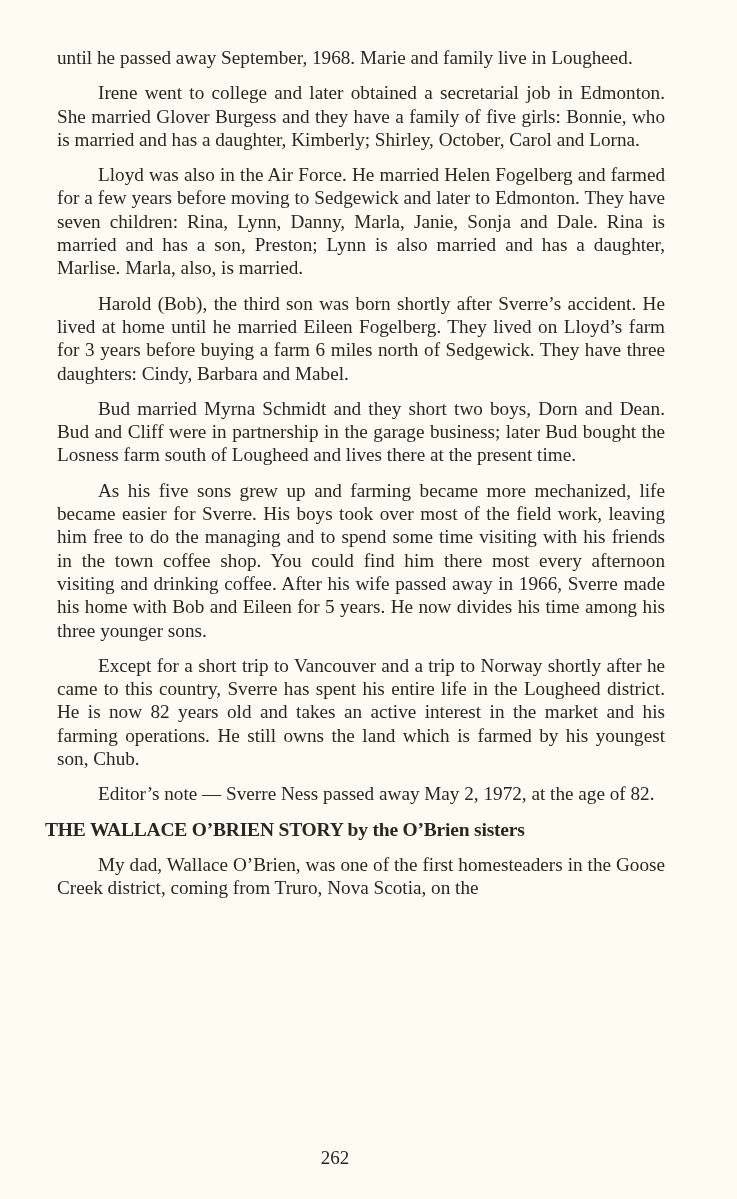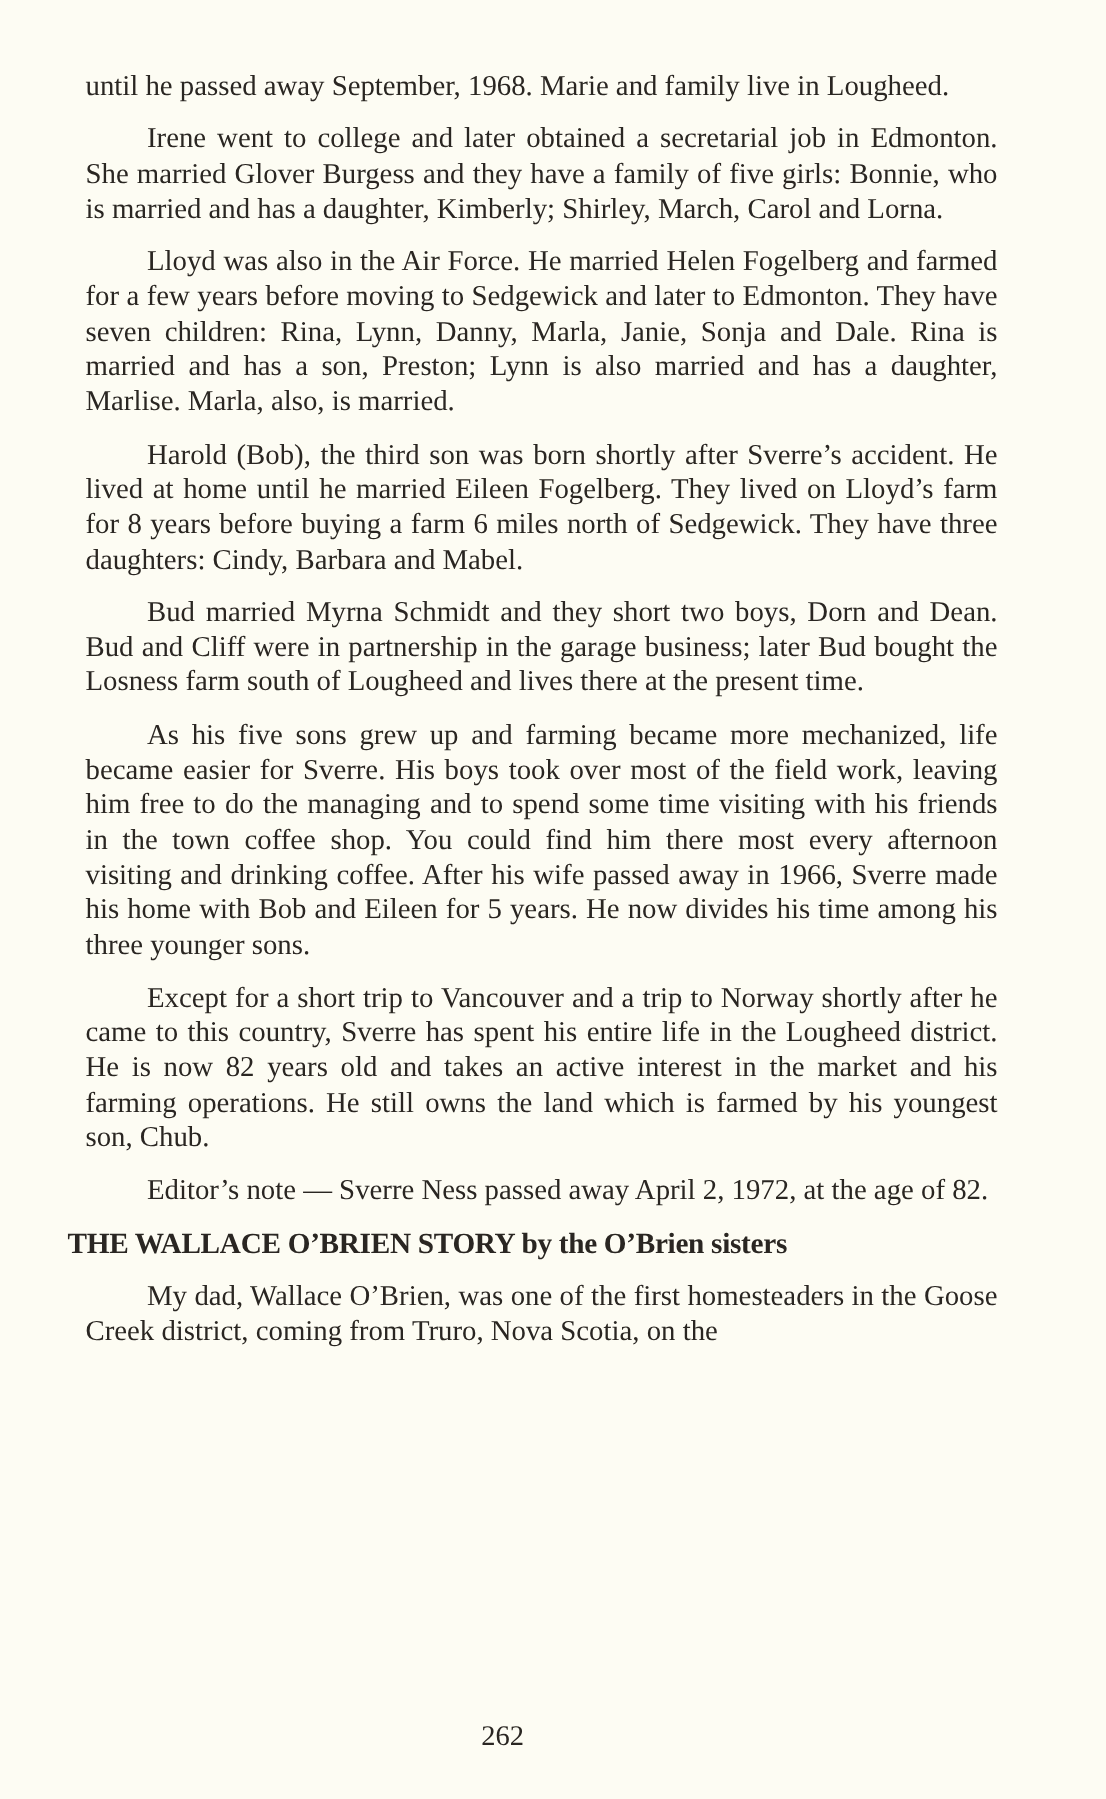--- a/index.html
+++ b/index.html
@@ -50,26 +50,26 @@
     font-family: "Liberation Serif", "DejaVu Serif", serif;
     font-size: 19px;
     color: #2a2622;
   }
 </style>
 </head>
 <body>
 
 <div class="page">
   <p class="para cont">until he passed away September, 1968. Marie and family live in Lougheed.</p>
-  <p class="para">Irene went to college and later obtained a secretarial job in Edmonton. She married Glover Burgess and they have a family of five girls: Bonnie, who is married and has a daughter, Kimberly; Shirley, March, Carol and Lorna.</p>
+  <p class="para">Irene went to college and later obtained a secretarial job in Edmonton. She married Glover Burgess and they have a family of five girls: Bonnie, who is married and has a daughter, Kimberly; Shirley, October, Carol and Lorna.</p>
   <p class="para">Lloyd was also in the Air Force. He married Helen Fogelberg and farmed for a few years before moving to Sedgewick and later to Edmonton. They have seven children: Rina, Lynn, Danny, Marla, Janie, Sonja and Dale. Rina is married and has a son, Preston; Lynn is also married and has a daughter, Marlise. Marla, also, is married.</p>
-  <p class="para">Harold (Bob), the third son was born shortly after Sverre’s accident. He lived at home until he married Eileen Fogelberg. They lived on Lloyd’s farm for 8 years before buying a farm 6 miles north of Sedgewick. They have three daughters: Cindy, Barbara and Mabel.</p>
+  <p class="para">Harold (Bob), the third son was born shortly after Sverre’s accident. He lived at home until he married Eileen Fogelberg. They lived on Lloyd’s farm for 3 years before buying a farm 6 miles north of Sedgewick. They have three daughters: Cindy, Barbara and Mabel.</p>
   <p class="para">Bud married Myrna Schmidt and they short two boys, Dorn and Dean. Bud and Cliff were in partnership in the garage business; later Bud bought the Losness farm south of Lougheed and lives there at the present time.</p>
   <p class="para">As his five sons grew up and farming became more mechanized, life became easier for Sverre. His boys took over most of the field work, leaving him free to do the managing and to spend some time visiting with his friends in the town coffee shop. You could find him there most every afternoon visiting and drinking coffee. After his wife passed away in 1966, Sverre made his home with Bob and Eileen for 5 years. He now divides his time among his three younger sons.</p>
   <p class="para">Except for a short trip to Vancouver and a trip to Norway shortly after he came to this country, Sverre has spent his entire life in the Lougheed district. He is now 82 years old and takes an active interest in the market and his farming operations. He still owns the land which is farmed by his youngest son, Chub.</p>
-  <p class="para">Editor’s note — Sverre Ness passed away April 2, 1972, at the age of 82.</p>
+  <p class="para">Editor’s note — Sverre Ness passed away May 2, 1972, at the age of 82.</p>
 
   <p class="heading"><span>THE WALLACE O’BRIEN STORY</span> <span class="byline">by the O’Brien sisters</span></p>
 
   <p class="para">My dad, Wallace O’Brien, was one of the first homesteaders in the Goose Creek district, coming from Truro, Nova Scotia, on the</p>
 </div>
 
 <div class="page-number">262</div>
 
 </body></html>

